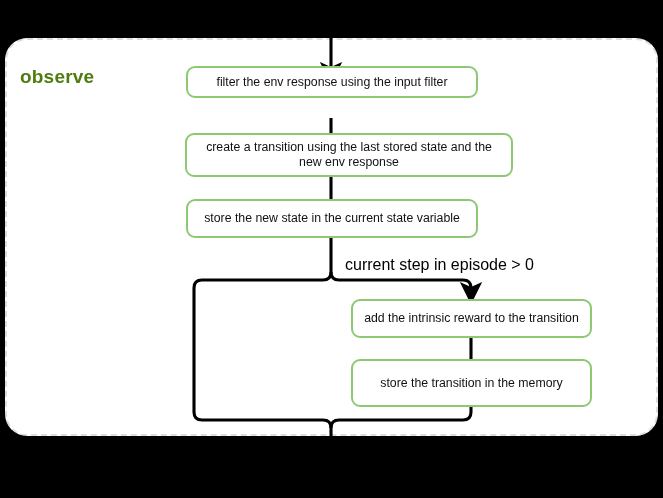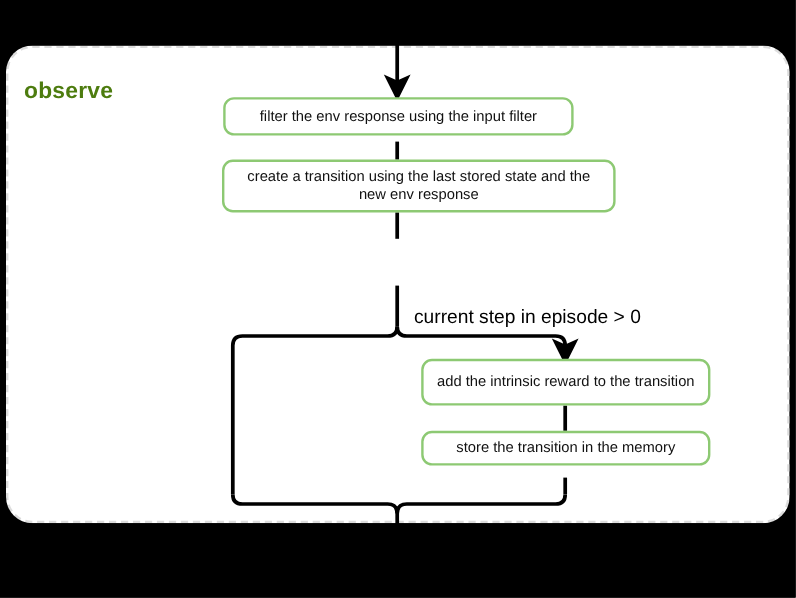--- a/index.html
+++ b/index.html
@@ -92,32 +92,35 @@
       <path d="M331,272 Q331,280 339,280 L463,280 Q471,280 471,288 L471,292" marker-end="url(#arrowhead)"></path>
       <path d="M471,338 L471,359"></path>
       <path d="M471,398 L471,412"></path>
       <path d="M194,412 Q194,420 202,420 L323,420 Q331,420 331,428 L331,452"></path>
       <path d="M471,412 Q471,420 463,420 L339,420 Q331,420 331,428"></path>
     </g>
   </svg>
 
   <div id="group-title">observe</div>
 
-  <div class="node" style="left:186px; top:81px; width:292px; height:32px;">
+  <div class="node" style="left:186px; top:66px; width:292px; height:32px;">
     <span>filter the env response using the input filter</span>
   </div>
 
   <div class="node" style="left:185px; top:133px; width:328px; height:44px;">
     <span>create a transition using the last stored state and the new env response</span>
   </div>
 
+  <div class="node" style="left:186px; top:199px; width:292px; height:39px;">
+    <span>store the new state in the current state variable</span>
+  </div>
 
   <div class="node" style="left:351px; top:299px; width:241px; height:39px;">
     <span>add the intrinsic reward to the transition</span>
   </div>
 
-  <div class="node" style="left:351px; top:359px; width:241px; height:29px;">
+  <div class="node" style="left:351px; top:359px; width:241px; height:48px;">
     <span>store the transition in the memory</span>
   </div>
 
   <div id="edge-label">current step in episode &gt; 0</div>
 
 </div>
 
 </body></html>

